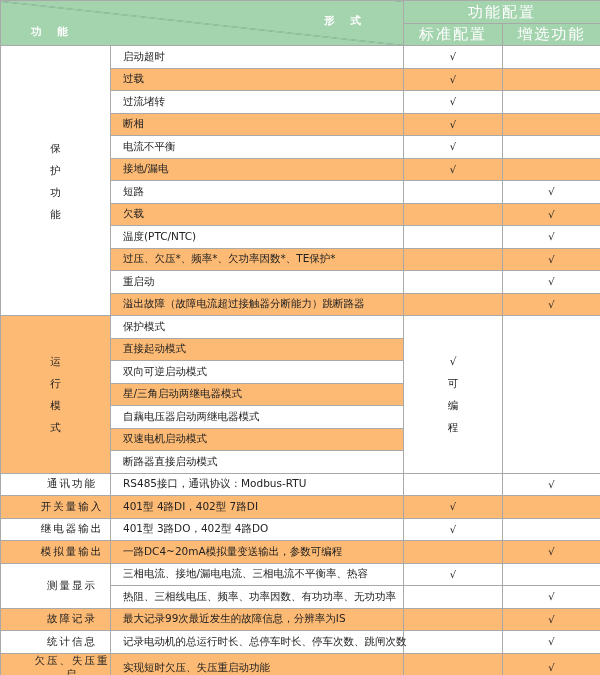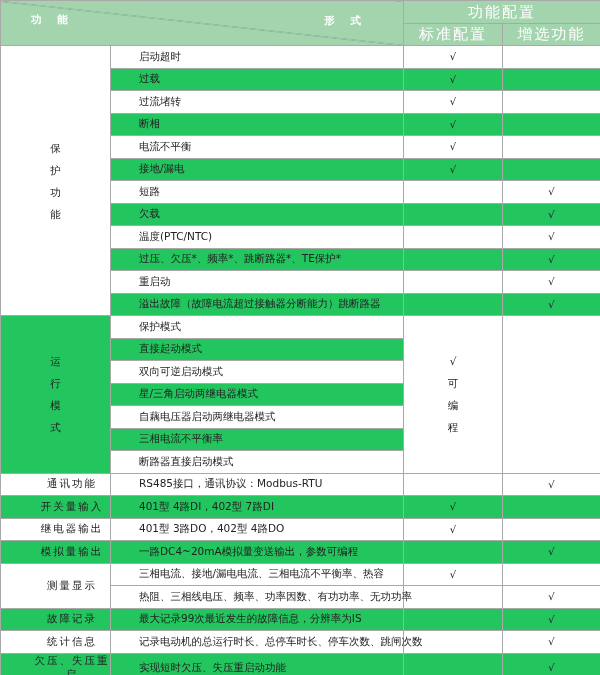--- a/index.html
+++ b/index.html
@@ -5,28 +5,28 @@
     html, body { margin: 0; padding: 0; background: #ffffff; }
     body { width: 600px; height: 675px; overflow: hidden; font-family: "DejaVu Sans", sans-serif; }
     table { border-collapse: collapse; width: 600px; table-layout: fixed; font-size: 10.5px; color: #222; }
     td, th { border: 1px solid #a9a9a9; padding: 0; }
     col.c1 { width: 110px; } col.c2 { width: 293px; } col.c3 { width: 99px; } col.c4 { width: 98px; }
     .hdr { background: #a3d4ae; color: #ffffff; font-weight: normal; font-size: 15px; letter-spacing: 2px; }
     .hdr-top { height: 22px; text-align: center; }
     .hdr-sub { height: 21px; text-align: center; }
     .diag { position: relative; height: 44px; background: #a3d4ae;
       background-image: linear-gradient(to bottom left, transparent calc(50% - 0.6px), #7a9f84 50%, transparent calc(50% + 0.6px)); }
-    .diag .lbl-left { position: absolute; left: 30px; bottom: 18px; color:#fff; letter-spacing: 6px; }
+    .diag .lbl-left { position: absolute; left: 30px; bottom: 6px; color:#fff; letter-spacing: 6px; }
     .diag .lbl-right { position: absolute; right: 36px; top: 13px; color:#fff; letter-spacing: 6px; }
     tr.r td { height: 21.5px; }
-    .item { padding-left: 28px; text-align: left; white-space: nowrap; }
+    .item { padding-left: 12px; text-align: left; white-space: nowrap; }
     .chk { text-align: center; font-size: 10px; }
     .vert { text-align: center; vertical-align: middle; line-height: 22px; }
     .cat { text-align: center; letter-spacing: 2px; padding-left: 33px; }
-    .gray { background: #22c55e; }
+    .gray { background: #fdba74; }
     .white { background: #ffffff; }
   </style>
 </head>
 <body>
 
 <table>
   <colgroup>
       <col class="c1">
       <col class="c2">
       <col class="c3">
@@ -90,21 +90,21 @@
     <td class="item gray">欠载</td>
     <td class="chk gray"></td>
     <td class="chk gray">√</td>
   </tr>
   <tr class="r">
     <td class="item white">温度(PTC/NTC)</td>
     <td class="chk white"></td>
     <td class="chk white">√</td>
   </tr>
   <tr class="r">
-    <td class="item gray">过压、欠压*、频率*、跳断路器*、TE保护*</td>
+    <td class="item gray">过压、欠压*、频率*、欠功率因数*、TE保护*</td>
     <td class="chk gray"></td>
     <td class="chk gray">√</td>
   </tr>
   <tr class="r">
     <td class="item white">重启动</td>
     <td class="chk white"></td>
     <td class="chk white">√</td>
   </tr>
   <tr class="r">
     <td class="item gray">溢出故障（故障电流超过接触器分断能力）跳断路器</td>
@@ -134,21 +134,21 @@
   <tr class="r">
         <td class="item white">双向可逆启动模式</td>
       </tr>
   <tr class="r">
         <td class="item gray">星/三角启动两继电器模式</td>
       </tr>
   <tr class="r">
         <td class="item white">自藕电压器启动两继电器模式</td>
       </tr>
   <tr class="r">
-        <td class="item gray">三相电流不平衡率</td>
+        <td class="item gray">双速电机启动模式</td>
       </tr>
   <tr class="r">
         <td class="item white">断路器直接启动模式</td>
       </tr>
 
   <tr class="r">
     <td class="cat white">通讯功能</td>
     <td class="item white">RS485接口，通讯协议：Modbus-RTU</td>
     <td class="chk white"></td>
     <td class="chk white">√</td>

